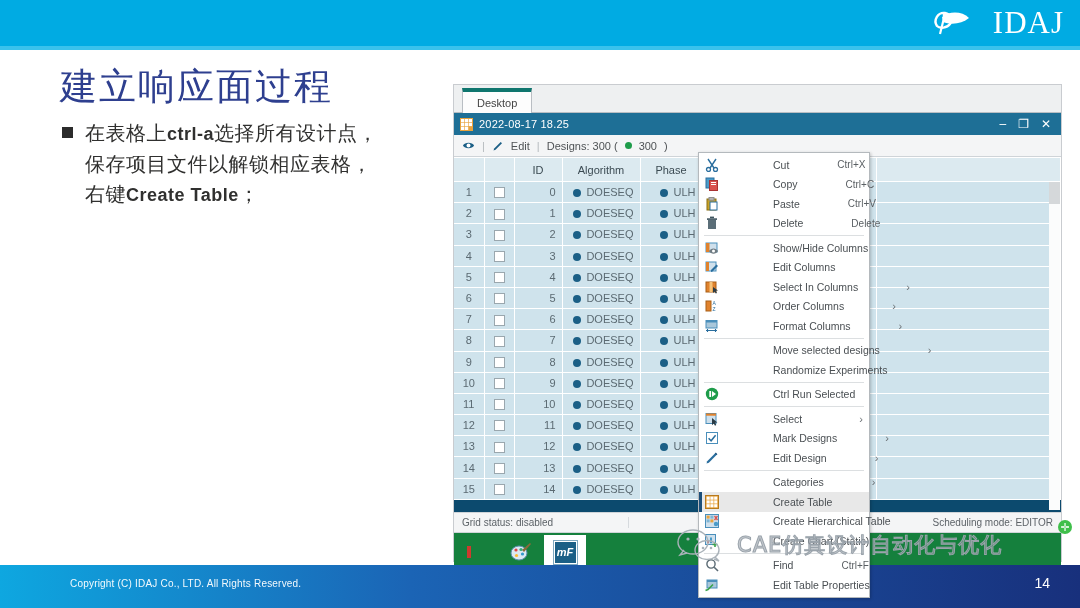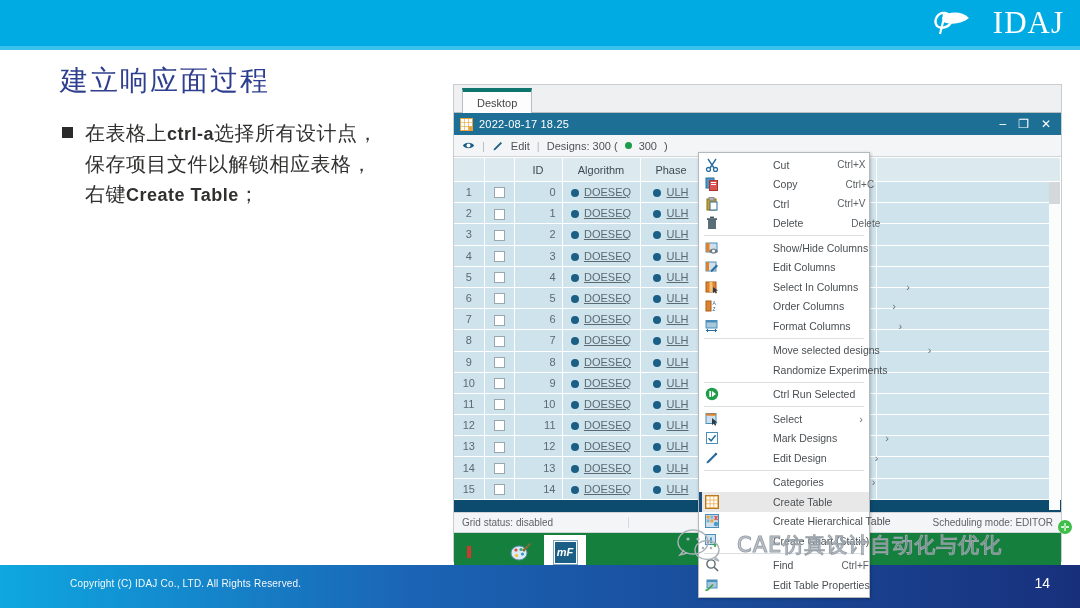--- a/index.html
+++ b/index.html
@@ -26,21 +26,21 @@
   .logo-mark { width: 46px; height: 34px; }
   .logo-text {
     color: #ffffff; font-family: "Liberation Serif", "DejaVu Serif", serif;
     font-size: 31px; letter-spacing: 1px; line-height: 34px;
   }
 
   
   .slide-title {
     position: absolute; left: 60px; top: 62px;
     font-family: "DejaVu Serif", "Liberation Serif", serif;
-    font-size: 28px; color: #2e3f8f; letter-spacing: 2px; white-space: nowrap;
+    font-size: 37px; color: #2e3f8f; letter-spacing: 2px; white-space: nowrap;
   }
   .bullet-block { position: absolute; left: 62px; top: 118px; width: 380px; }
   .bullet-row { display: flex; align-items: flex-start; }
   .bullet-square {
     width: 11px; height: 11px; background: #2b2b2b; margin-top: 9px;
     flex: 0 0 auto;
   }
   .bullet-text {
     margin-left: 12px;
     font-family: "DejaVu Serif", "Liberation Serif", serif;
@@ -92,21 +92,21 @@
     font-size: 11px; color: #3b4a52; font-weight: normal;
   }
   table.grid td {
     height: 21.2px; background: #cfe3ec; border-bottom: 1px solid #ffffff;
     border-right: 1px solid #ffffff;
     font-size: 11px; color: #5b6a72; padding: 0 6px;
   }
   td.c-idx { text-align: center; background: #cfe3ec; color: #4a5a63; }
   td.c-chk { text-align: center; }
   td.c-id { text-align: right; }
-  td.c-alg, td.c-phase { text-align: center; text-decoration: underline; }
+  td.c-alg, td.c-phase { text-align: right; }
   td.c-vol { text-align: left; background: #cfe3ec; }
   td.c-blank { background: #fbfcfc; border-right: none; }
   th.h-blank { background: #dceaf0; }
   th.h-empty { background: #fbfcfc; border: none; }
   .chk {
     display: inline-block; width: 11px; height: 11px; background: #ffffff;
     border: 1px solid #9aa7ae; vertical-align: middle;
   }
   .dot-navy { display: inline-block; width: 8px; height: 8px; border-radius: 50%; background: #1b5f86; margin-right: 5px; vertical-align: -1px; }
 
@@ -512,21 +512,21 @@
           </svg></span>
         <span class="mi-lbl">Copy</span>
         <span class="mi-acc">Ctrl+C</span>
       </div>
       <div class="mi">
         <span class="mi-ic"><svg viewBox="0 0 14 14">
             <rect x="2" y="2" width="9" height="11" fill="#c9a227" stroke="#8a6f12"></rect>
             <rect x="4" y="0.6" width="5" height="2.6" fill="#bbb" stroke="#888"></rect>
             <rect x="5" y="5" width="7" height="8" fill="#fff" stroke="#2a6e9e"></rect>
           </svg></span>
-        <span class="mi-lbl">Ctrl</span>
+        <span class="mi-lbl">Paste</span>
         <span class="mi-acc">Ctrl+V</span>
       </div>
       <div class="mi">
         <span class="mi-ic"><svg viewBox="0 0 14 14">
             <rect x="3" y="4" width="8" height="9" fill="#5b6e78"></rect>
             <rect x="2" y="2.3" width="10" height="1.6" fill="#3f5560"></rect>
             <rect x="5" y="0.6" width="4" height="1.6" fill="#3f5560"></rect>
           </svg></span>
         <span class="mi-lbl">Delete</span>
         <span class="mi-acc">Delete</span>

